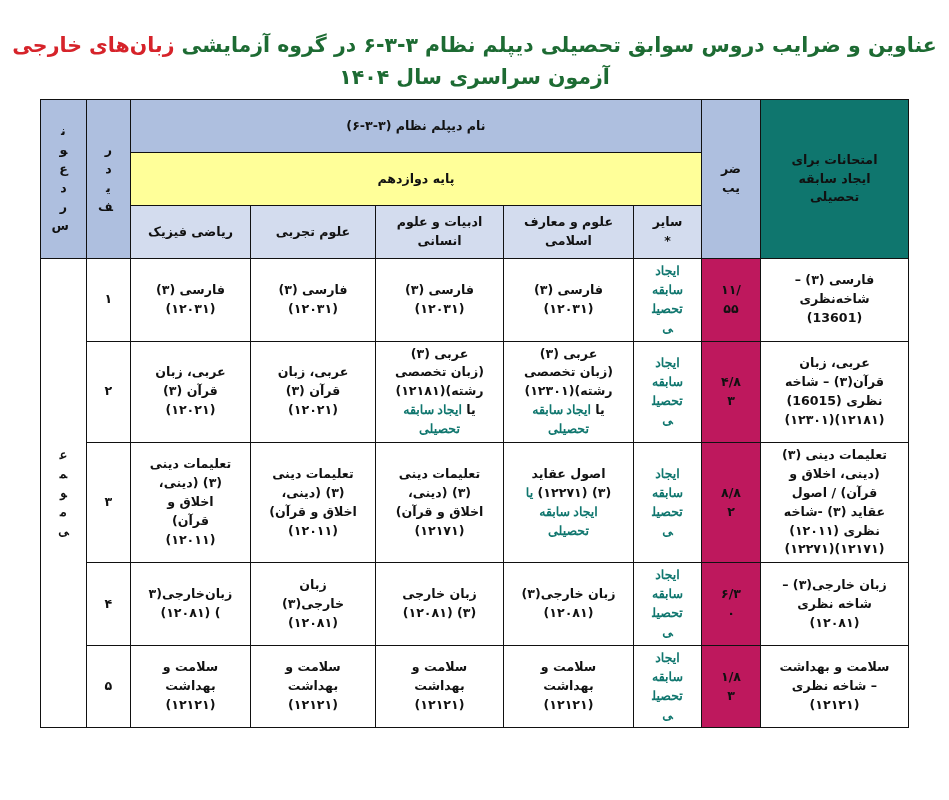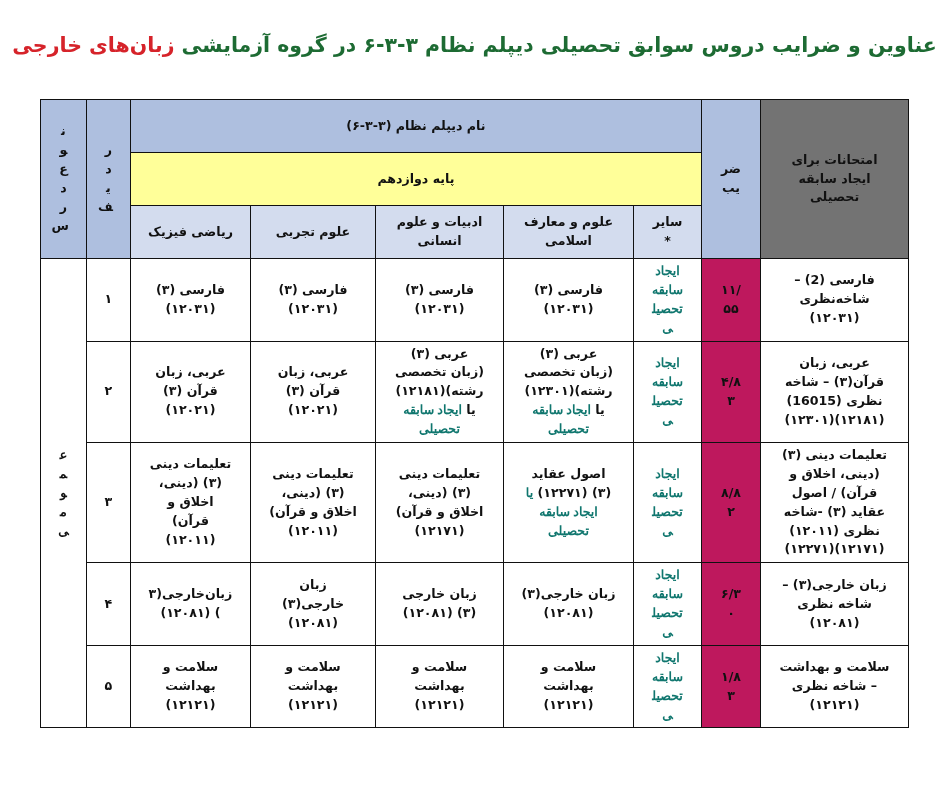--- a/index.html
+++ b/index.html
@@ -65,21 +65,21 @@
     font-size: 12.6px;
     line-height: 1.5;
     font-weight: bold;
     word-wrap: break-word;
   }
 
   
   .h-blue      { background: #aebfdf; font-size: 14px; }
   .h-blue-lite { background: #d3dcee; font-size: 13px; }
   .h-yellow    { background: #ffff99; font-size: 15px; }
-  .h-peach     { background: #737373; font-size: 14.5px; margin-left: 19px; }
+  .h-peach     { background: #0f766e; font-size: 14.5px; margin-left: 19px; }
 
   .h-tall { height: 46px; }
 
   
   td.cell {
     background: #ffffff;
     font-size: 12.4px;
     line-height: 1.5;
   }
   td.coef {
@@ -108,20 +108,21 @@
 
   .teal { color: #0f766e; font-family: Liberation Serif, serif; }
 </style>
 </head>
 <body>
 
 <div class="page">
 
   <div class="title-block">
     <div class="title-line"><span>عناوین و ضرایب دروس سوابق تحصیلی دیپلم نظام ۳-۳-۶ در گروه آزمایشی</span>&nbsp;<span class="title-red">زبان‌های خارجی</span></div>
+    <div class="title-line">آزمون سراسری سال ۱۴۰۴</div>
   </div>
 
   <div class="table-wrap">
     <table class="main">
       <colgroup>
         <col style="width:148px">
         <col style="width:59px">
         <col style="width:68px">
         <col style="width:130px">
         <col style="width:128px">
@@ -146,21 +147,21 @@
 
       <tr>
         <th class="h-blue-lite h-tall">سایر*</th>
         <th class="h-blue-lite h-tall">علوم و معارف اسلامی</th>
         <th class="h-blue-lite h-tall">ادبیات و علوم انسانی</th>
         <th class="h-blue-lite h-tall">علوم تجربی</th>
         <th class="h-blue-lite h-tall">ریاضی فیزیک</th>
       </tr>
 
       <tr>
-        <td class="cell left-col">فارسی (2) – شاخه‌نظری (۱۲۰۳۱)</td>
+        <td class="cell left-col">فارسی (۳) – شاخه‌نظری (13601)</td>
         <td class="coef">۱۱/۵۵</td>
         <td class="cell other-col teal">ایجاد سابقه تحصیلی</td>
         <td class="cell">فارسی (۳) (۱۲۰۳۱)</td>
         <td class="cell">فارسی (۳) (۱۲۰۳۱)</td>
         <td class="cell">فارسی (۳) (۱۲۰۳۱)</td>
         <td class="cell">فارسی (۳) (۱۲۰۳۱)</td>
         <td class="rownum">۱</td>
         <td class="type" rowspan="5">عمومی</td>
       </tr>
 

